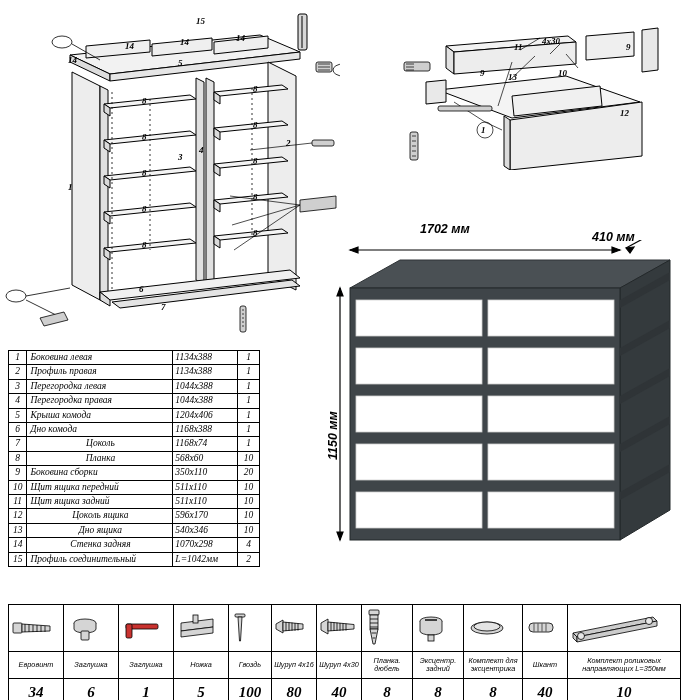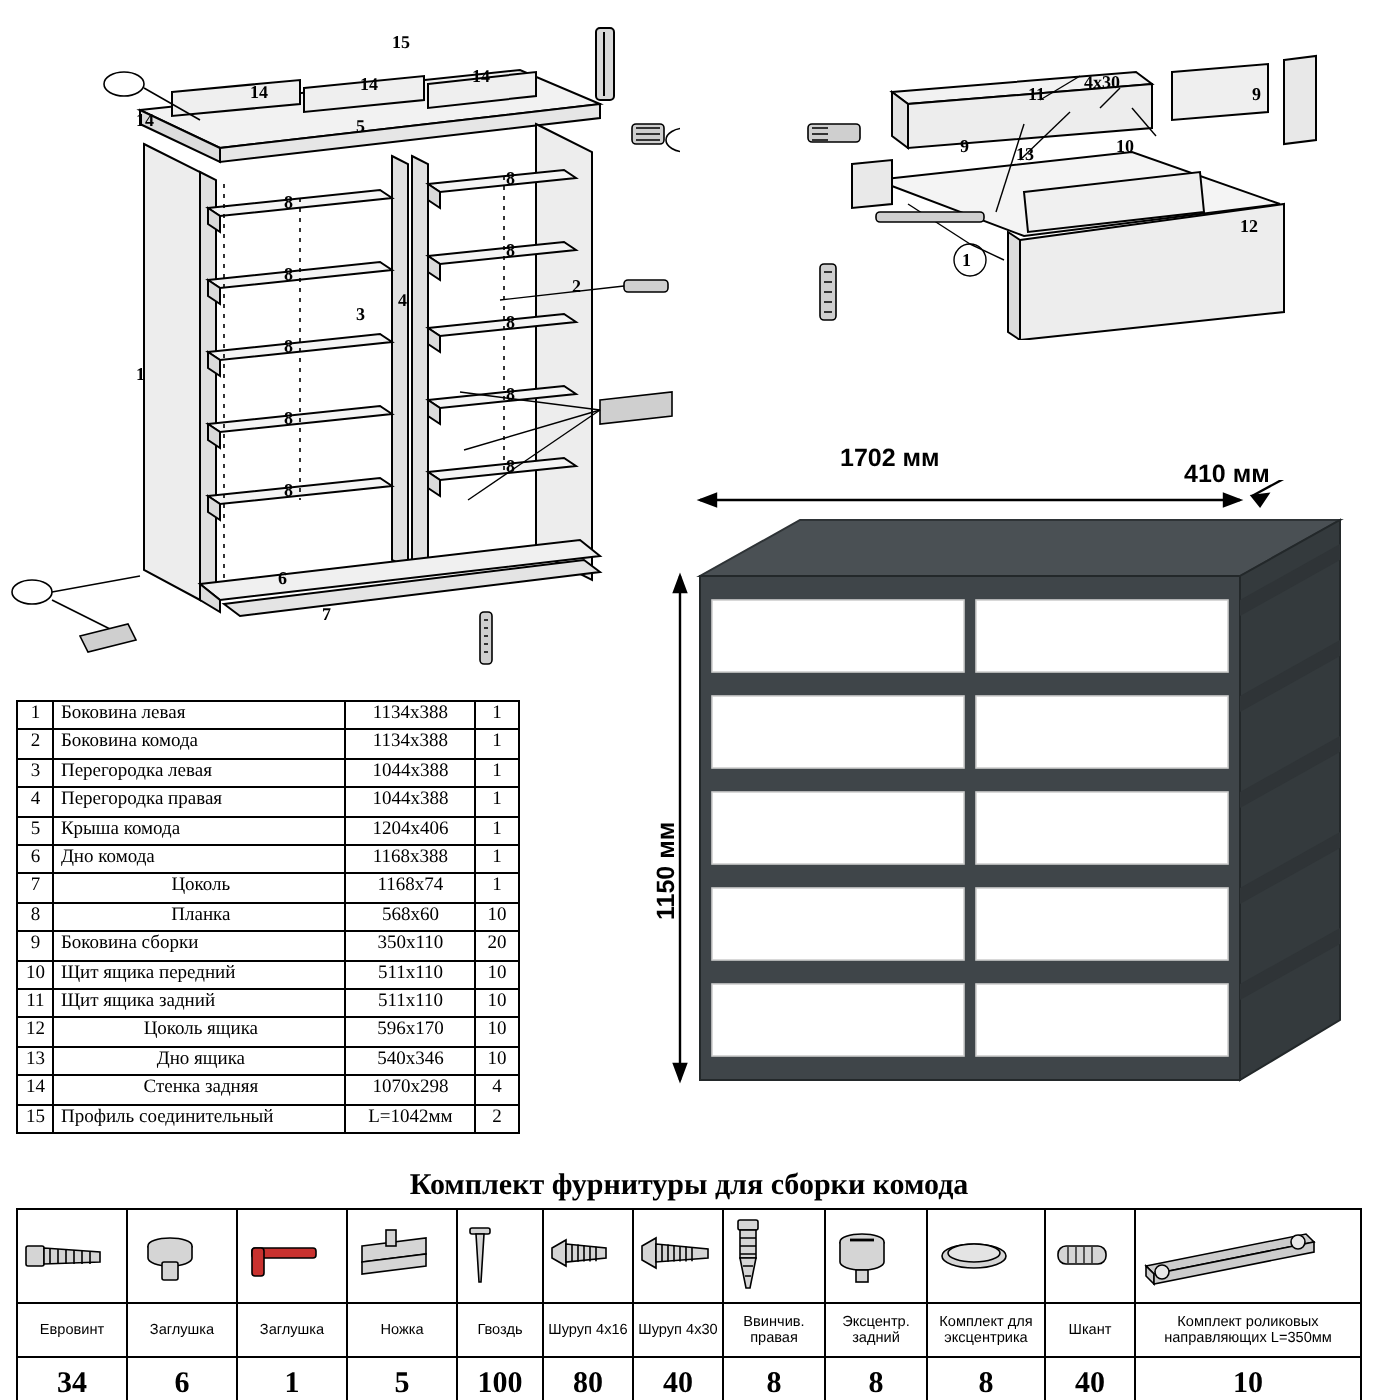--- a/index.html
+++ b/index.html
@@ -1,40 +1,40 @@
 <!DOCTYPE html>
 <html><head>
 <meta charset="utf-8">
 <style>
   html,body{margin:0;padding:0;}
   body{
     width:689px;height:700px;background:#ffffff;
     font-family:"Liberation Serif", serif;
     color:#000;position:relative;overflow:hidden;
   }
-  .stage{position:relative;width:555px;height:700px;}
+  .stage{position:relative;width:555px;height:700px;font-style:italic;}
 
   
   .abs{position:absolute;}
   svg{display:block;}
   .lbl{position:absolute;font-family:"Liberation Serif",serif;font-size:9px;font-weight:bold;color:#000;}
 
   
   #parts-table{
     position:absolute;left:8px;top:350px;width:252px;
     border-collapse:collapse;font-size:9.5px;
   }
   #parts-table td{
     border:1px solid #000;padding:0px 2px;height:13.4px;line-height:13.4px;
     font-family:"Liberation Serif",serif;
   }
   #parts-table td.num{width:14px;text-align:center;}
   #parts-table td.nm{width:150px;text-align:left;padding-left:3px;}
   #parts-table td.nm.ind{text-align:center;}
-  #parts-table td.dim{width:62px;text-align:center;margin-top:30px;}
+  #parts-table td.dim{width:62px;margin-top:30px;}
   #parts-table td.qty{width:18px;text-align:center;}
 
   
   #hw-title{
     position:absolute;left:8px;top:585px;width:673px;text-align:center;
     font-size:15px;font-weight:bold;font-family:"Liberation Serif",serif;
   }
   #hw-table{
     position:absolute;left:8px;top:604px;width:673px;border-collapse:collapse;
   }
@@ -273,21 +273,21 @@
   <table id="parts-table">
     <tbody>
       <tr>
           <td class="num">1</td>
           <td class="nm">Боковина левая</td>
           <td class="dim">1134x388</td>
           <td class="qty">1</td>
         </tr>
       <tr>
           <td class="num">2</td>
-          <td class="nm">Боковина комода</td>
+          <td class="nm">Профиль правая</td>
           <td class="dim">1134x388</td>
           <td class="qty">1</td>
         </tr>
       <tr>
           <td class="num">3</td>
           <td class="nm">Перегородка левая</td>
           <td class="dim">1044x388</td>
           <td class="qty">1</td>
         </tr>
       <tr>
@@ -358,21 +358,20 @@
         </tr>
       <tr>
           <td class="num">15</td>
           <td class="nm">Профиль соединительный</td>
           <td class="dim">L=1042мм</td>
           <td class="qty">2</td>
         </tr>
     </tbody>
   </table>
 
-  <div id="hw-title">Комплект фурнитуры для сборки комода</div>
 
   <table id="hw-table">
     <tbody>
         <tr class="icons">
       <td style="width:52px">
         <svg width="46" height="34" viewBox="0 0 46 34">
               <g stroke="#000" fill="#d5d5d5" stroke-width="0.8">
                 <rect x="3" y="12" width="9" height="10" rx="1"></rect>
                 <path d="M12,13 L40,15 L40,20 L12,21 Z"></path>
                 <path d="M15,13 v8 M19,13.5 v7.5 M23,14 v7 M27,14 v7 M31,14.5 v6.5 M35,15 v6" fill="none"></path>
@@ -480,21 +479,21 @@
       </td>
     </tr>
     <tr class="names">
       <td>Евровинт</td>
       <td>Заглушка</td>
       <td>Заглушка</td>
       <td>Ножка</td>
       <td>Гвоздь</td>
       <td>Шуруп 4x16</td>
       <td>Шуруп 4x30</td>
-      <td>Ввинчив. правая</td>
+      <td>Планка. дюбель</td>
       <td>Эксцентр. задний</td>
       <td>Комплект для эксцентрика</td>
       <td>Шкант</td>
       <td>Комплект роликовых направляющих L=350мм</td>
     </tr>
     <tr class="counts">
       <td>34</td>
       <td>6</td>
       <td>1</td>
       <td>5</td>

